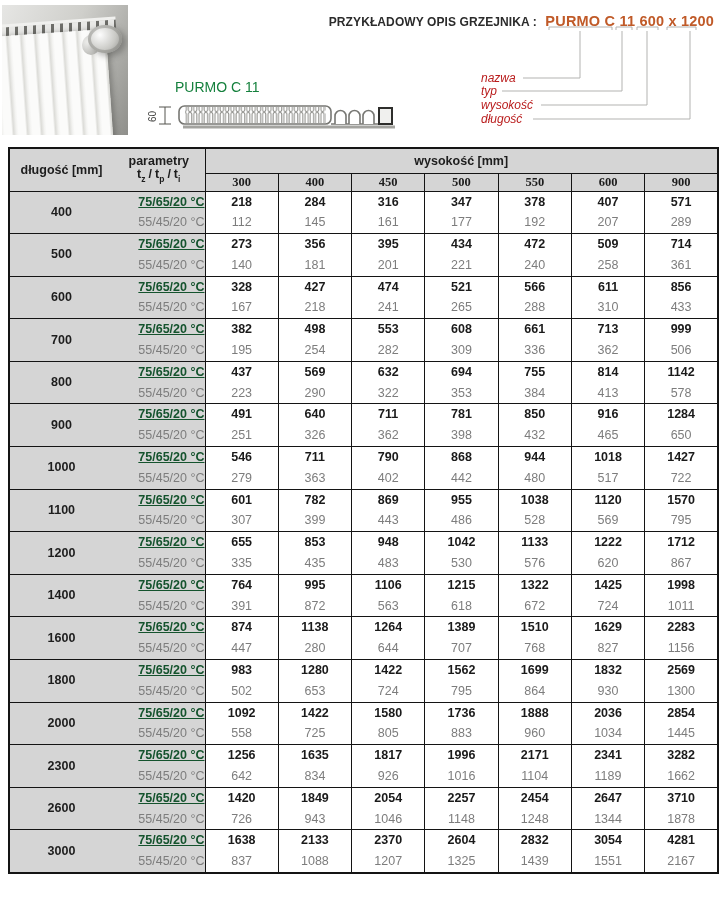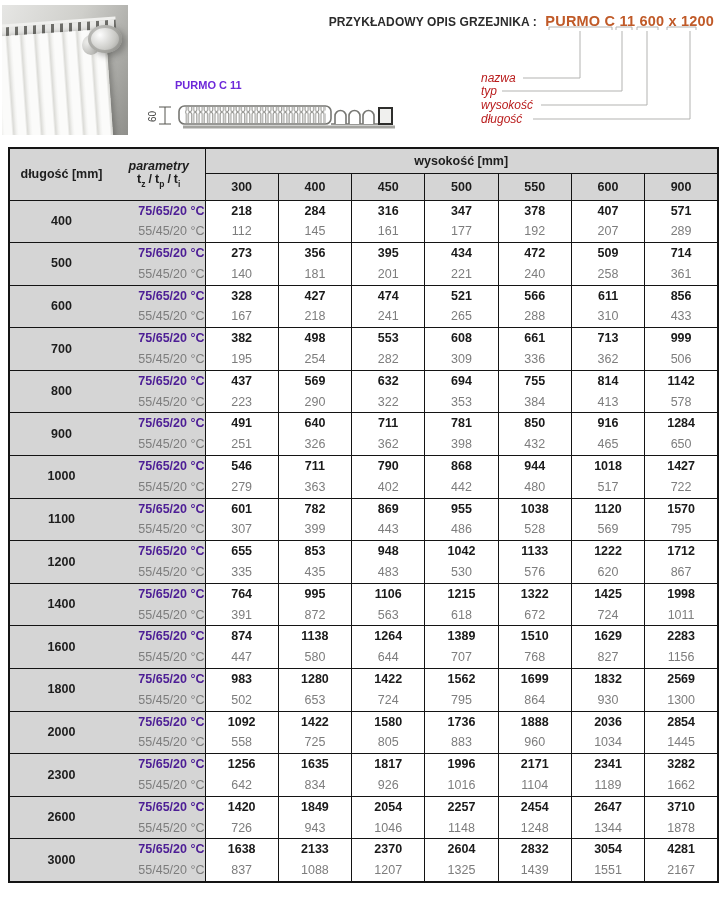--- a/index.html
+++ b/index.html
@@ -24,41 +24,41 @@
   
   .title-line{position:absolute;top:12px;right:5px;text-align:right;white-space:nowrap;}
   .t-label{font-size:12px;font-weight:bold;color:#2b2b2b;letter-spacing:.1px;}
   .t-value{font-size:14.5px;font-weight:bold;margin-left:4px;letter-spacing:.2px;}
 
   
   .legend-svg{position:absolute;left:0;top:0;pointer-events:none;}
   .legend-label{position:absolute;font-size:12px;font-style:italic;color:#b91c1c;}
 
   
-  .profile-title{position:absolute;left:175px;top:79px;font-size:11px;font-weight:bold;color:#6d28d9;}
+  .profile-title{position:absolute;left:175px;top:79px;font-size:14px;font-weight:normal;color:#15803d;}
   .profile-svg{position:absolute;left:145px;top:96px;}
 
   
   table.power{position:absolute;left:8px;top:147px;width:711px;border-collapse:collapse;
         table-layout:fixed;border:2px solid #141414;}
   table.power th,table.power td{padding:0;}
   thead th{background:#d5d5d5;color:#1d1d1d;font-size:12.5px;font-weight:bold;}
   tr.h1{height:25px;}
-  tr.h2{height:27px;}
+  tr.h2{height:18px;font-family:Liberation Serif, serif;}
   .c-lenh{font-weight:bold;}
-  .c-parh .parh-l1{line-height:14px;font-style:italic;}
+  .c-parh .parh-l1{line-height:14px;}
   .c-parh .parh-l2{line-height:13px;}
   .c-parh sub{font-size:8.5px;}
   .c-parh .sep{margin:0 3px;}
   .c-hh{border-bottom:1.5px solid #141414;border-left:1.5px solid #141414;margin-top:24px;}
   th.c-h{border-left:1.5px solid #141414;}
   tbody td{height:20.8px;line-height:20.8px;font-size:12.5px;text-align:center;}
   td.c-len{background:#d5d5d5;font-weight:bold;color:#1d1d1d;}
   td.c-par{background:#d5d5d5;text-align:right;padding-right:13px;}
-  td.c-par.hi{font-weight:bold;color:#4c1d95;}
+  td.c-par.hi{font-weight:bold;color:#14532d;text-decoration:underline;}
   td.c-par.lo{color:#7d7d7d;}
   td.c-val{border-left:1.5px solid #141414;background:#fff;}
   td.c-val.hi{font-weight:bold;color:#1a1a1a;}
   td.c-val.lo{color:#7d7d7d;}
   tr.g-first td{border-top:1.5px solid #141414;}
 </style>
 </head>
 <body>
 
 <div class="page">
@@ -366,21 +366,21 @@
           <td class="c-val hi">1138</td>
           <td class="c-val hi">1264</td>
           <td class="c-val hi">1389</td>
           <td class="c-val hi">1510</td>
           <td class="c-val hi">1629</td>
           <td class="c-val hi">2283</td>
         </tr>
         <tr>
           <td class="c-par lo">55/45/20 °C</td>
           <td class="c-val lo">447</td>
-          <td class="c-val lo">580</td>
+          <td class="c-val lo">280</td>
           <td class="c-val lo">644</td>
           <td class="c-val lo">707</td>
           <td class="c-val lo">768</td>
           <td class="c-val lo">827</td>
           <td class="c-val lo">1156</td>
         </tr>
         <tr class="g-first">
           <td class="c-len" rowspan="2">1800</td>
           <td class="c-par hi">75/65/20 °C</td>
           <td class="c-val hi">983</td>

